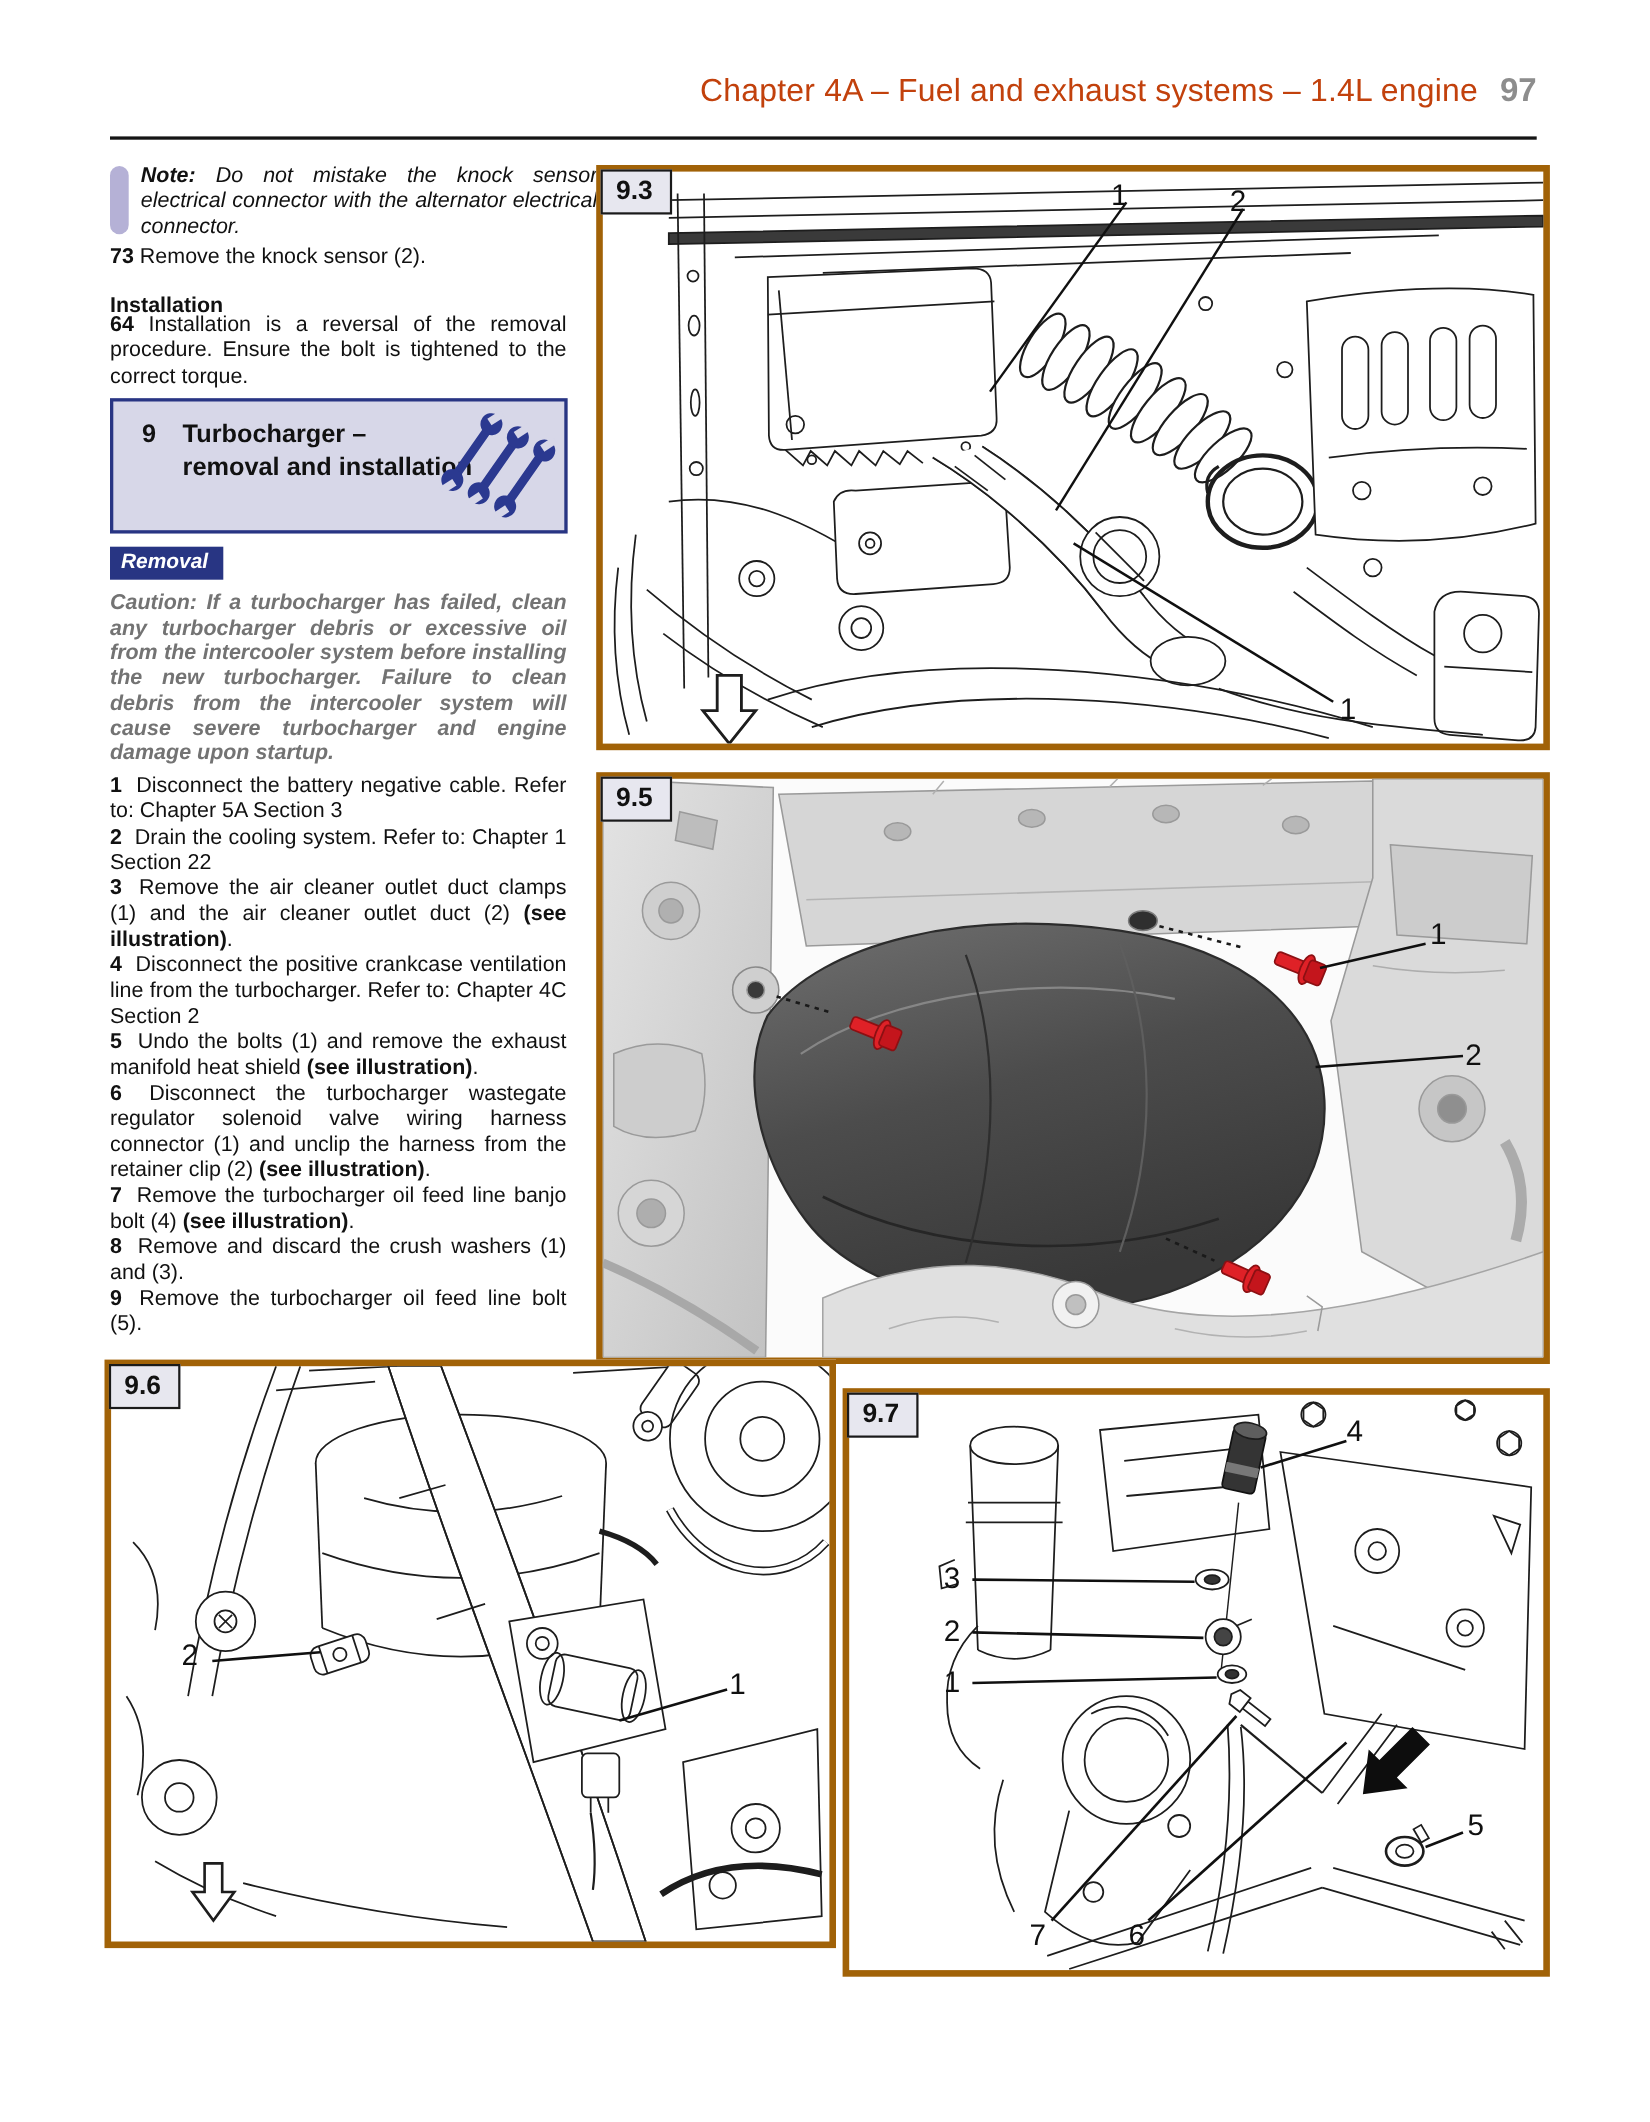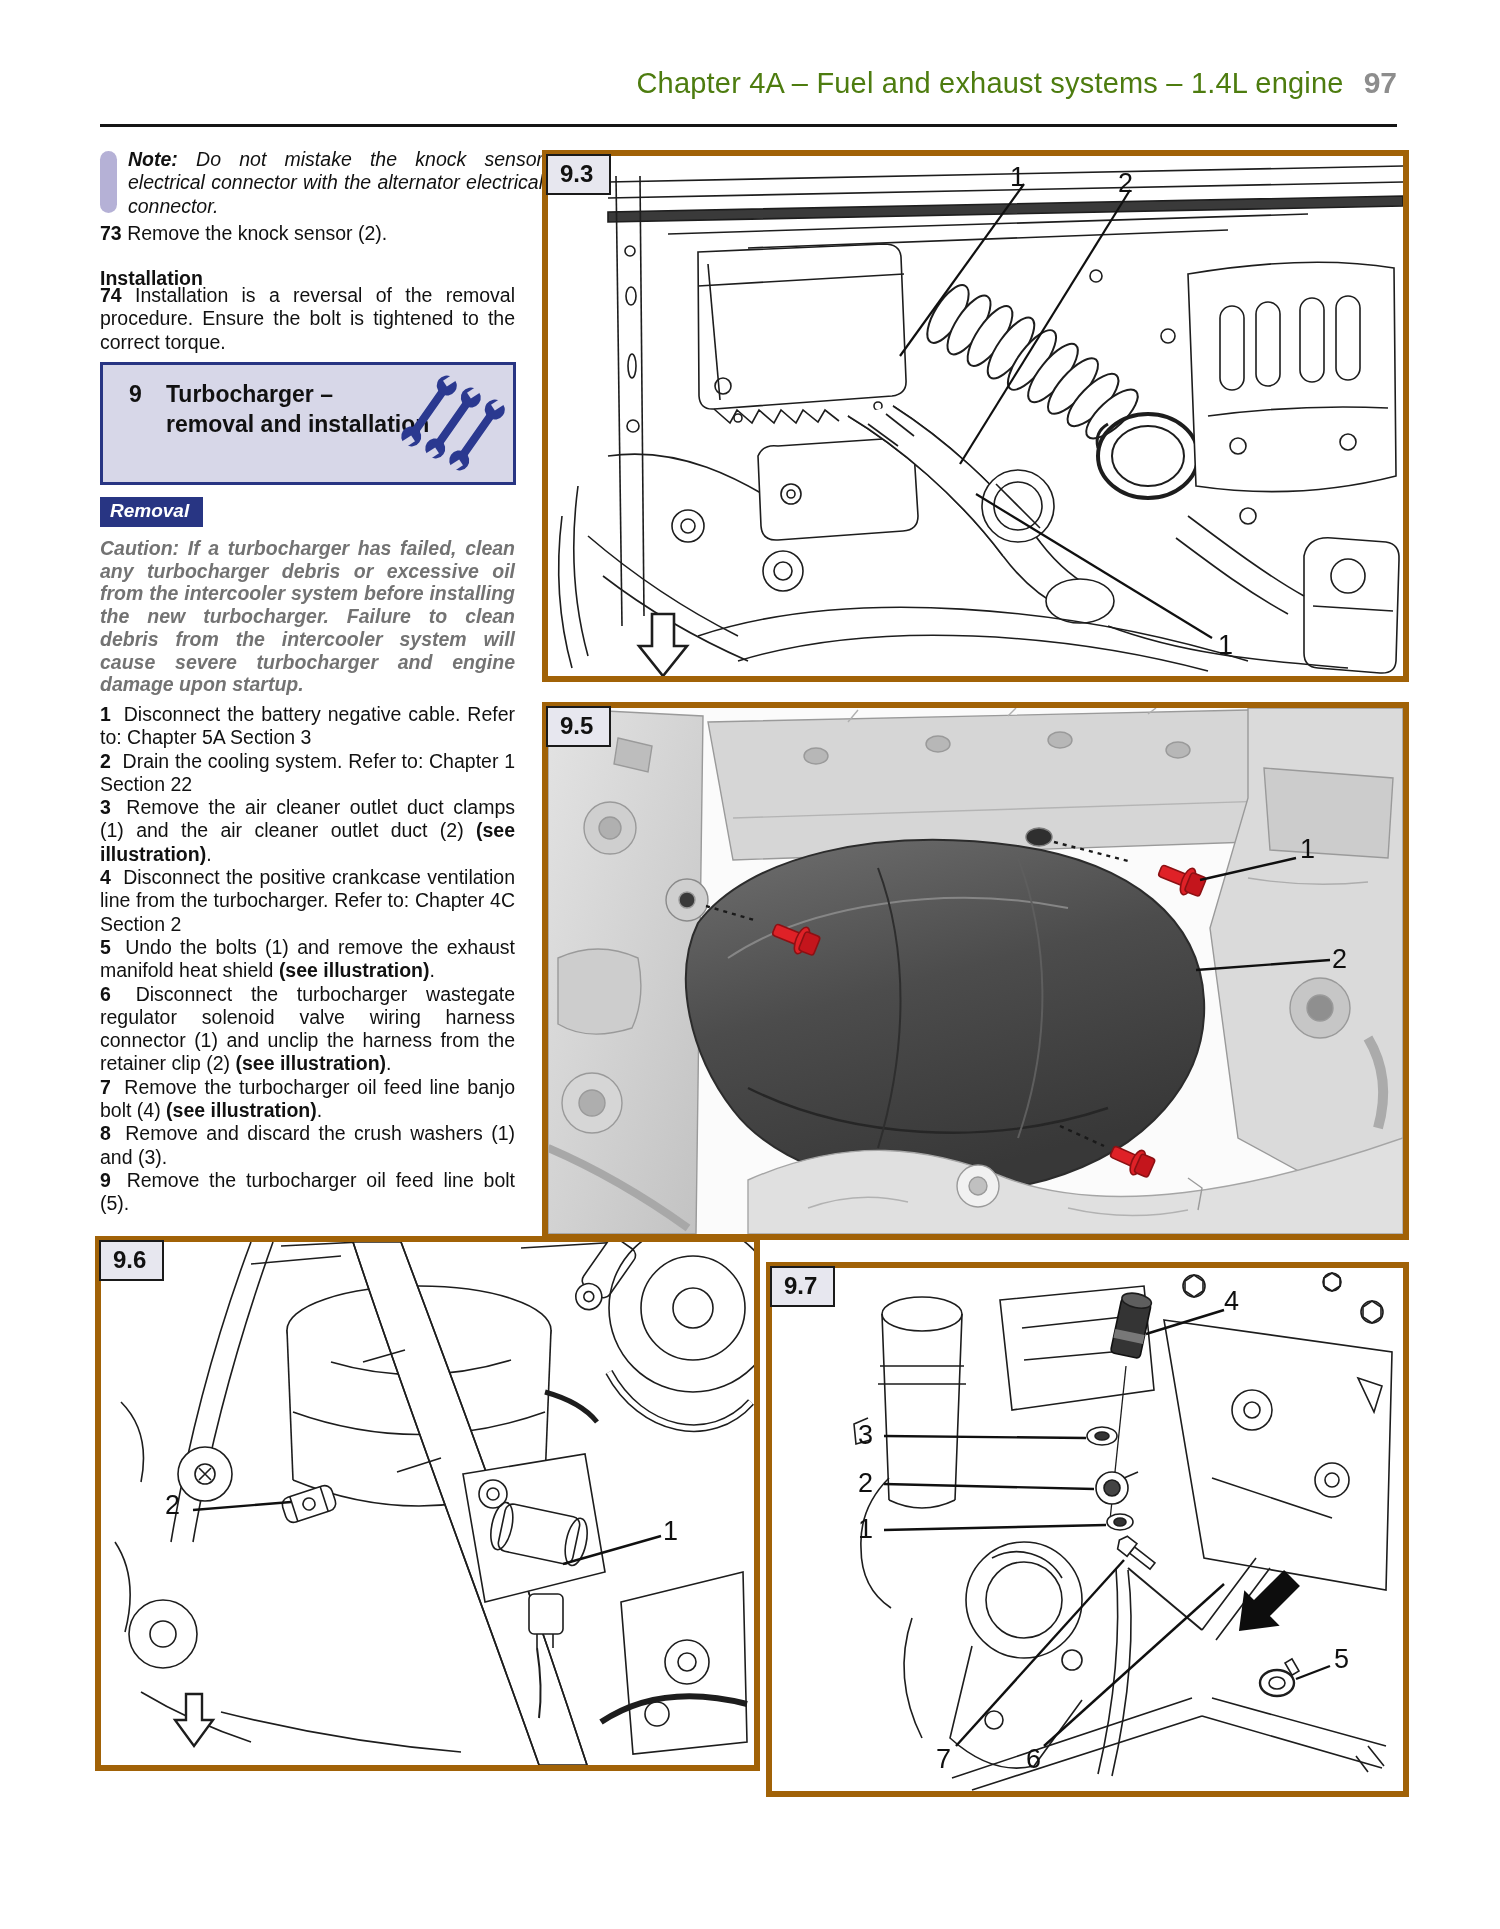--- a/index.html
+++ b/index.html
@@ -1,21 +1,21 @@
 <!DOCTYPE html>
 <html><head>
 <meta charset="utf-8">
 <style>
   html,body{margin:0;padding:0;background:#ffffff;}
   body{width:1500px;height:1929px;position:relative;font-family:"Liberation Sans",sans-serif;color:#111;}
   .page{position:absolute;inset:0;overflow:hidden;}
 
   
   .hdr{position:absolute;top:66px;right:103px;display:flex;align-items:baseline;gap:20px;}
-  .hdr .title{font-size:29px;color:#4d7c0f;letter-spacing:.2px;}
+  .hdr .title{font-size:29px;color:#c2410c;letter-spacing:.2px;}
   .hdr .pnum{font-size:30px;font-weight:bold;color:#8d8d8d;}
   .hdr-rule{position:absolute;left:100px;top:124px;width:1297px;height:3px;background:#151515;}
 
   
   .col{position:absolute;left:100px;top:144px;width:415px;}
   .col p{margin:0;font-size:19.5px;line-height:23.3px;text-align:justify;}
   .blk{position:absolute;left:0;width:415px;}
 
   .note{padding-left:28px;position:relative;}
   .note-bar{position:absolute;left:0;top:3px;width:17px;height:62px;border-radius:9px;background:#b5b1d6;}
@@ -68,21 +68,21 @@
       <p><b>Note:</b><span> Do not mistake the knock sensor electrical connector with the alternator electrical connector.</span></p>
     </div>
 
     <div class="blk" style="top:78px;">
       <p><b class="n">73</b> <span>Remove the knock sensor (2).</span></p>
     </div>
 
     <p class="h-install blk" style="top:110px;margin-top:13px;">Installation</p>
 
     <div class="blk" style="top:140px;">
-      <p><b class="n">74</b> <span>Installation is a reversal of the removal procedure. Ensure the bolt is tightened to the correct torque.</span></p>
+      <p><b class="n">64</b> <span>Installation is a reversal of the removal procedure. Ensure the bolt is tightened to the correct torque.</span></p>
     </div>
 
     <div class="sec9">
       <span class="num">9</span>
       <span class="t1">Turbocharger –</span>
       <span class="t2">removal and installation</span>
       <svg width="120" height="105" viewBox="0 0 120 105">
         <g>
           <g transform="translate(42,38) rotate(-55)">
             <rect x="-27" y="-4" width="54" height="8" rx="3" fill="#2b3990"></rect>

